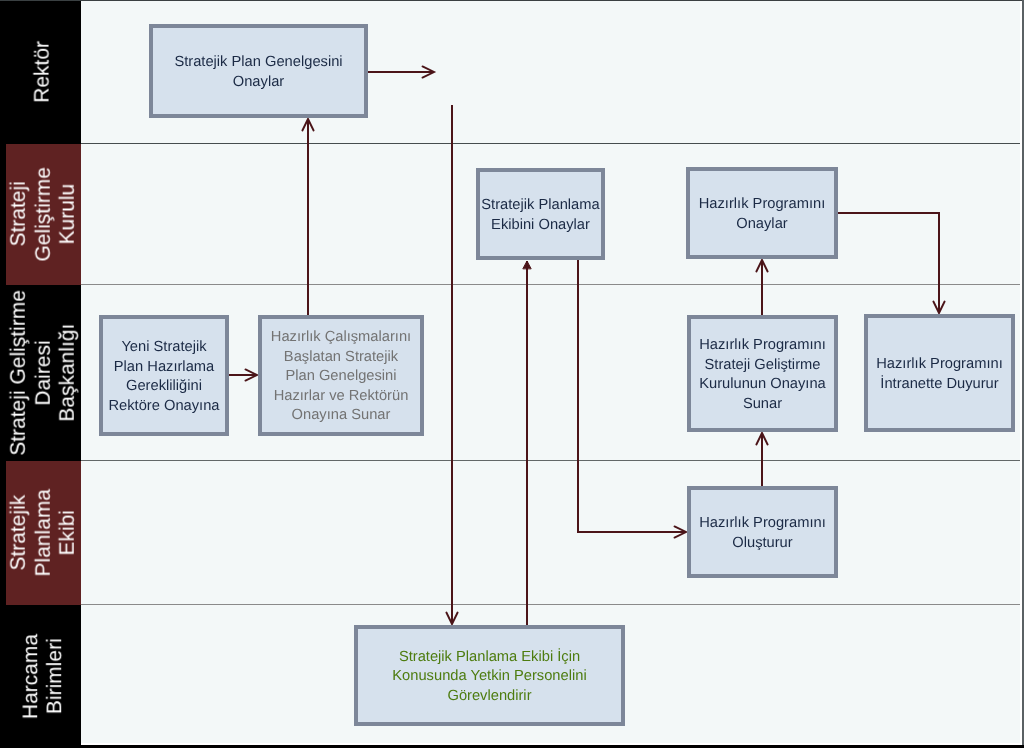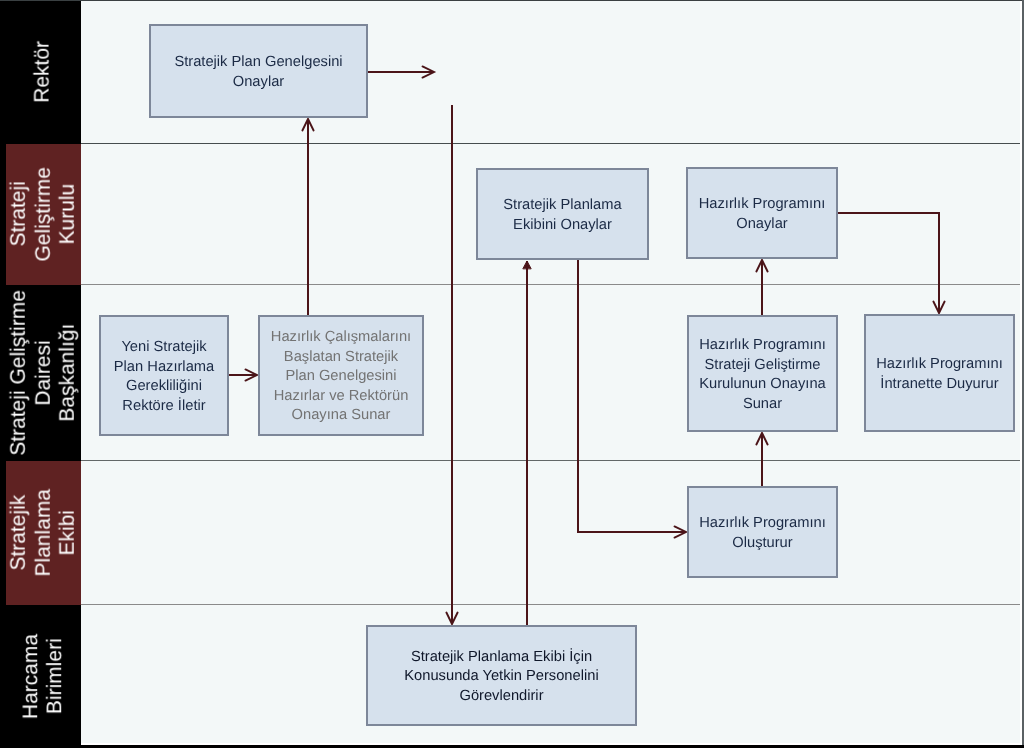--- a/index.html
+++ b/index.html
@@ -15,21 +15,21 @@
   .lane-head-inner{position:absolute;left:6px;right:0;top:0;bottom:0;
      display:flex;align-items:center;justify-content:center;}
   .lane-label{color:#ffffff;font-size:21px;line-height:24.6px;-webkit-font-smoothing:antialiased;text-align:center;
      white-space:pre;writing-mode:vertical-rl;transform:rotate(180deg) translateZ(0);
      letter-spacing:0px;}
   .lane-body{position:absolute;left:81px;right:0;top:0;bottom:0;background:#F2F8F8;}
   .lane-sep{position:absolute;left:81px;width:943px;height:1px;background:#7A7A7A;}
   .box > span, .doc > span{display:block;transform:translateZ(0);}
   .box > span{position:relative;top:1.6px;}
   .box{position:absolute;box-sizing:border-box;background:#D6E1ED;
-     border:2px solid #7f1d1d;display:flex;align-items:center;justify-content:center;
+     border:4px solid #7f1d1d;display:flex;align-items:center;justify-content:center;
      color:#1B2A45;font-size:14.7px;line-height:19.6px;text-align:center;
      white-space:pre-line;}
   .doc{position:absolute;display:flex;align-items:center;justify-content:center;
      color:#1B2A45;font-size:14.6px;font-weight:700;text-align:center;
      -webkit-text-stroke:0.35px #1B2A45;}
   svg.overlay{position:absolute;left:0;top:0;width:1024px;height:748px;
      pointer-events:none;}
   #nodes{position:absolute;left:0;top:0;width:1024px;height:748px;
      transform:translateZ(0);}
   .frame{position:absolute;}
@@ -130,42 +130,42 @@
         <path d="M756.4 271.5 L762 260 L767.6 271.5" fill="none" stroke="#4B1519" stroke-width="1.9" stroke-linecap="round" stroke-linejoin="miter"></path>
       </g>
       <g>
         <path d="M838 213 L939 213 L939 313" fill="none" stroke="#4B1519" stroke-width="2" stroke-linecap="butt" stroke-linejoin="miter"></path>
         <path d="M933.4 301.5 L939 313 L944.6 301.5" fill="none" stroke="#4B1519" stroke-width="1.9" stroke-linecap="round" stroke-linejoin="miter"></path>
       </g>
     </svg>
   <div id="nodes">
       <div class="box" style="left: 149px; top: 24px; width: 219px; height: 94px; background: rgb(214, 225, 237); border-color: rgb(125, 135, 153); color: rgb(27, 42, 69);"><span>Stratejik Plan Genelgesini
 Onaylar</span></div>
-      <div class="box" style="left: 476px; top: 168px; width: 173px; height: 92px; background: rgb(214, 225, 237); border-color: rgb(125, 135, 153); color: rgb(27, 42, 69);"><span>Stratejik Planlama
+      <div class="box" style="left: 476px; top: 168px; width: 129px; height: 92px; background: rgb(214, 225, 237); border-color: rgb(125, 135, 153); color: rgb(27, 42, 69);"><span>Stratejik Planlama
 Ekibini Onaylar</span></div>
       <div class="box" style="left: 686px; top: 167px; width: 152px; height: 92px; background: rgb(214, 225, 237); border-color: rgb(125, 135, 153); color: rgb(27, 42, 69);"><span>Hazırlık Programını
 Onaylar</span></div>
       <div class="box" style="left: 99px; top: 315px; width: 130px; height: 121px; background: rgb(214, 225, 237); border-color: rgb(125, 135, 153); color: rgb(27, 42, 69);"><span>Yeni Stratejik
 Plan Hazırlama
 Gerekliliğini
-Rektöre İletir</span></div>
+Rektöre Onayına</span></div>
       <div class="box" style="left: 258px; top: 315px; width: 166px; height: 121px; background: rgb(214, 225, 237); border-color: rgb(125, 135, 153); color: #737373;"><span>Hazırlık Çalışmalarını
 Başlatan Stratejik
 Plan Genelgesini
 Hazırlar ve Rektörün
 Onayına Sunar</span></div>
       <div class="box" style="left: 687px; top: 315px; width: 151px; height: 117px; background: rgb(214, 225, 237); border-color: rgb(125, 135, 153); color: rgb(27, 42, 69);"><span>Hazırlık Programını
 Strateji Geliştirme
 Kurulunun Onayına
 Sunar</span></div>
       <div class="box" style="left: 864px; top: 314px; width: 151px; height: 118px; background: rgb(214, 225, 237); border-color: rgb(125, 135, 153); color: rgb(27, 42, 69);"><span>Hazırlık Programını
 İntranette Duyurur</span></div>
       <div class="box" style="left: 687px; top: 486px; width: 151px; height: 92px; background: rgb(214, 225, 237); border-color: rgb(125, 135, 153); color: rgb(27, 42, 69);"><span>Hazırlık Programını
 Oluşturur</span></div>
-      <div class="box" style="left: 354px; top: 625px; width: 271px; height: 101px; background: rgb(214, 225, 237); border-color: rgb(125, 135, 153); color: #0f172a; margin-left: 12px;"><span>Stratejik Planlama Ekibi İçin
+      <div class="box" style="left: 354px; top: 625px; width: 271px; height: 101px; background: rgb(214, 225, 237); border-color: rgb(125, 135, 153); color: #4d7c0f;"><span>Stratejik Planlama Ekibi İçin
 Konusunda Yetkin Personelini
 Görevlendirir</span></div>
     </div>
   <div class="frame" id="frame-right-gap"></div>
   <div class="frame" id="frame-bottom-gap"></div>
   <div class="frame" id="frame-top"></div>
   <div class="frame" id="frame-right"></div>
   <div class="frame" id="frame-bottom"></div>
 </div>
 

